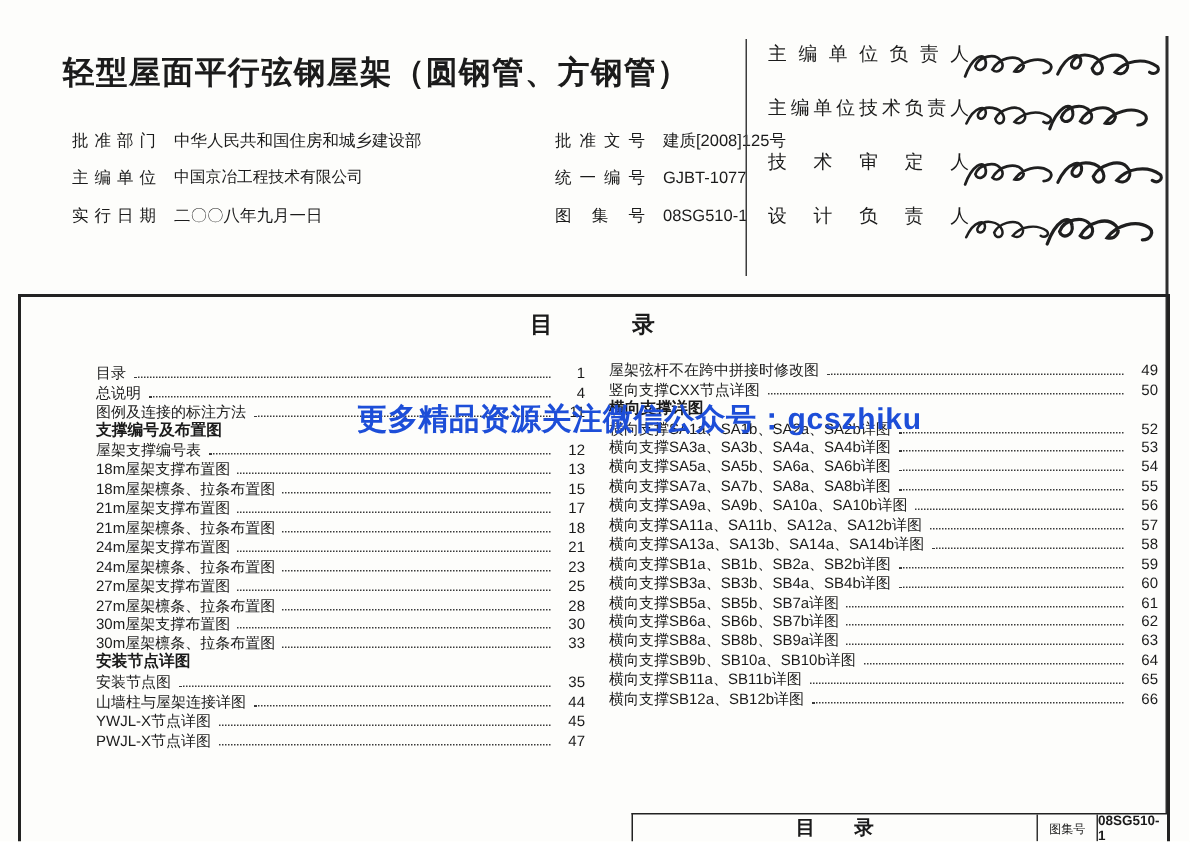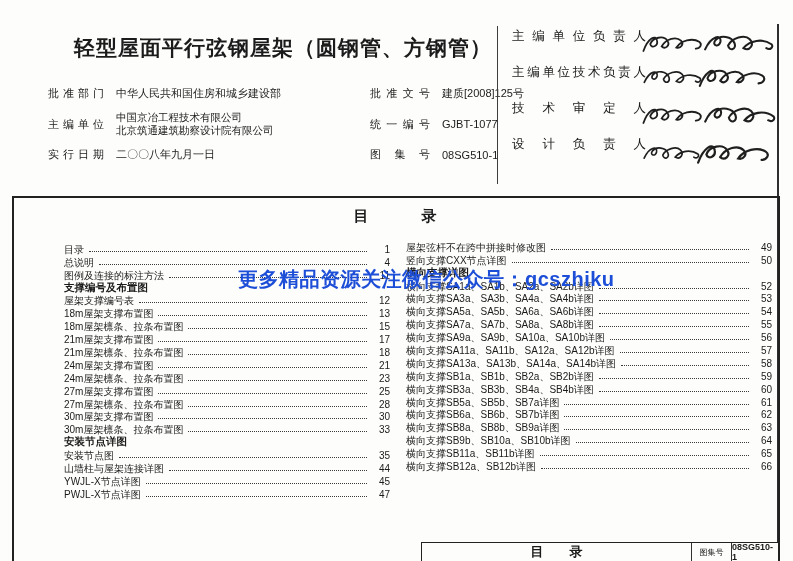--- a/index.html
+++ b/index.html
@@ -4,21 +4,21 @@
 <style>
   html,body{margin:0;padding:0;background:#ffffff;}
   .sheet{
     position:relative;width:793px;height:561px;background:#fdfdfb;
     color:#1b1b1b;font-family:"Liberation Sans","DejaVu Sans",sans-serif;
     overflow:hidden;
   }
   
   .doc-title{
     position:absolute;left:42px;top:34px;width:450px;
-    font-size:21px;font-weight:bold;letter-spacing:1px;white-space:nowrap;text-align:right;
+    font-size:21px;font-weight:bold;letter-spacing:1px;white-space:nowrap;
   }
   .info-table{
     position:absolute;left:48px;top:86px;width:440px;
     display:grid;grid-template-columns:56px 242px 60px 1fr;
     column-gap:12px;row-gap:10px;align-items:center;
     font-size:11px;
   }
   .info-label{text-align:justify;text-align-last:justify;}
   .info-value{white-space:nowrap;}
   .info-value.two-line div{line-height:13px;font-size:10.5px;white-space:nowrap;}
@@ -85,21 +85,20 @@
 
   <div class="info-table">
     <div class="info-label">批准部门</div>
     <div class="info-value">中华人民共和国住房和城乡建设部</div>
     <div class="info-label">批准文号</div>
     <div class="info-value">建质[2008]125号</div>
 
     <div class="info-label">主编单位</div>
     <div class="info-value two-line">
       <div>中国京冶工程技术有限公司</div>
-      <div>北京筑通建筑勘察设计院有限公司</div>
     </div>
     <div class="info-label">统一编号</div>
     <div class="info-value">GJBT-1077</div>
 
     <div class="info-label">实行日期</div>
     <div class="info-value">二〇〇八年九月一日</div>
     <div class="info-label">图集号</div>
     <div class="info-value">08SG510-1</div>
   </div>
 

